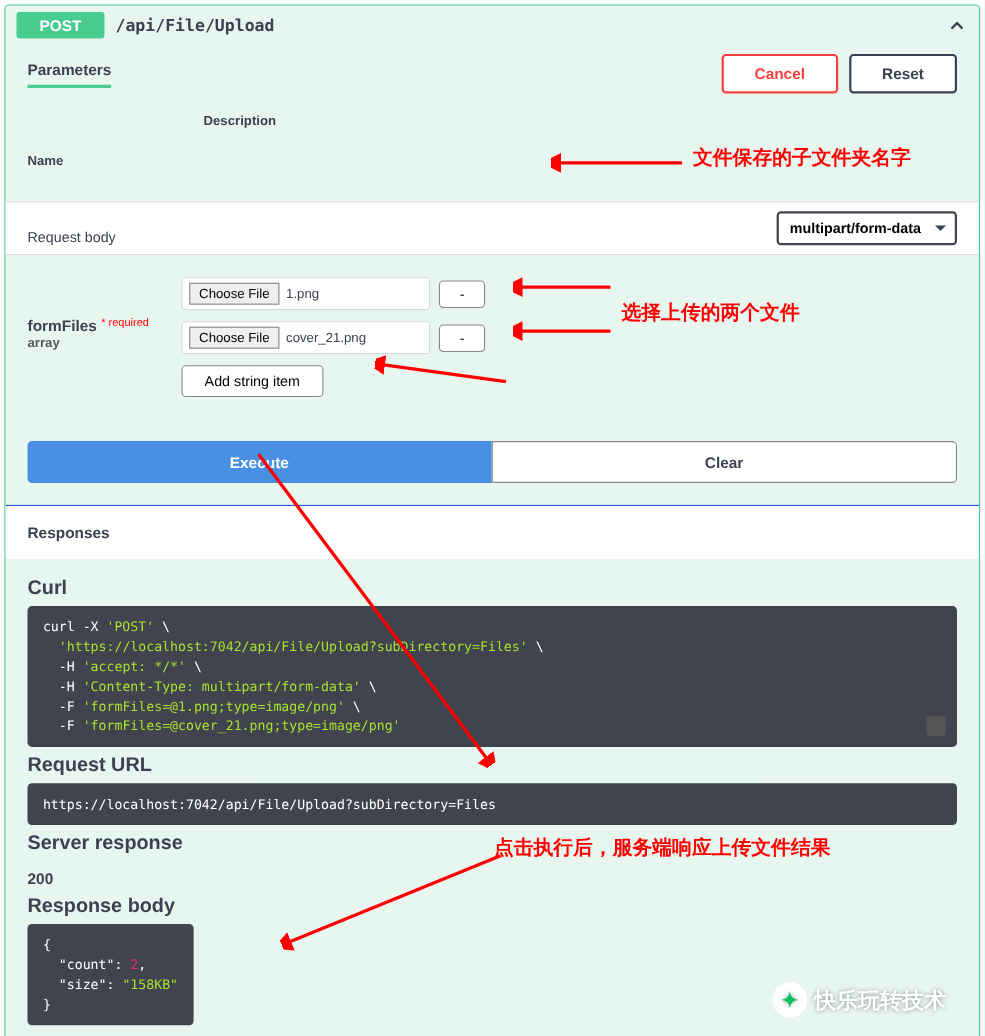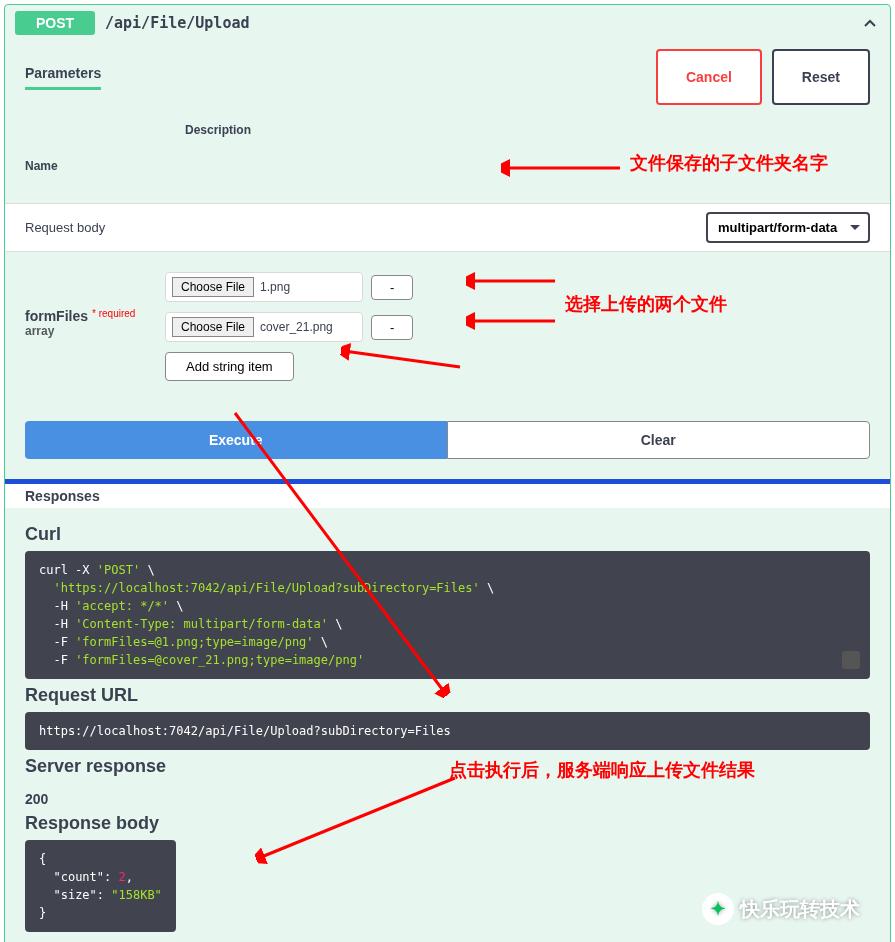--- a/index.html
+++ b/index.html
@@ -5,57 +5,57 @@
 * { box-sizing: border-box; margin: 0; padding: 0; }
 body { font-family: -apple-system, BlinkMacSystemFont, "Segoe UI", sans-serif; font-size: 14px; background: #fff; color: #3b4151; width: 895px; }
 .container { border: 1px solid #49cc90; border-radius: 4px; margin: 4px; overflow: hidden; background: #e8f6f0; }
 .header-bar { display: flex; align-items: center; padding: 6px 10px; cursor: pointer; }
 .method-badge { background: #49cc90; color: #fff; font-weight: 700; padding: 4px 18px; border-radius: 3px; font-size: 14px; text-align: center; min-width: 80px; }
 .path { font-family: monospace; font-size: 15px; margin-left: 10px; font-weight: 600; color: #3b4151; flex: 1; }
 .chevron { width: 20px; height: 20px; color: #3b4151; }
 .params-header { display: flex; align-items: center; justify-content: space-between; padding: 8px 20px; }
 .params-title { font-size: 14px; font-weight: 700; color: #3b4151; border-bottom: 3px solid #49cc90; padding-bottom: 6px; }
 .btn-group { display: flex; gap: 10px; }
-.btn { border: 2px solid #888; background: #fff; padding: 18px 28px; border-radius: 4px; font-size: 14px; cursor: pointer; font-weight: 600; }
+.btn { border: 2px solid #888; background: #fff; padding: 8px 28px; border-radius: 4px; font-size: 14px; cursor: pointer; font-weight: 600; }
 .btn-cancel { border-color: #f93e3e; color: #f93e3e; }
 .btn-reset { border-color: #3b4151; color: #3b4151; }
 
 .param-table { width: 100%; padding: 0 20px 20px; }
 .param-head { display: flex; font-size: 12px; font-weight: 700; color: #3b4151; padding: 10px 0; }
 .param-name-col { width: 160px; margin-top: 36px; }
 .param-desc-col { flex: 1; }
 .param-row { display: flex; align-items: flex-start; padding: 6px 0; }
 .param-name { font-weight: 700; font-size: 14px; }
 .required { color: #f00; font-size: 10px; font-weight: 400; vertical-align: top; padding-left: 4px; }
 .param-type { font-size: 12px; color: #55595e; font-weight: 600; }
 .param-in { font-size: 12px; font-style: italic; color: #888; }
 .text-input { border: 1px solid #d9d9d9; border-radius: 4px; padding: 8px 10px; width: 300px; font-size: 13px; background: #fff; }
 
 .anno-text { color: #f00; font-size: 18px; font-weight: 600; position: absolute; white-space: nowrap; }
 .rel { position: relative; }
 
-.req-body-bar { display: flex; align-items: center; justify-content: space-between; padding: 8px 20px; background: #fff; border-top: 1px solid #ddd; border-bottom: 1px solid #ddd; }
+.req-body-bar { display: flex; align-items: flex-end; justify-content: space-between; padding: 8px 20px; background: #fff; border-top: 1px solid #ddd; border-bottom: 1px solid #ddd; }
 .req-body-title { font-size: 13px; color: #3b4151; }
 .content-type-select { border: 2px solid #41444e; border-radius: 4px; padding: 6px 30px 6px 10px; font-size: 13px; font-weight: 700; background: #fff; appearance: none; position: relative; }
 .select-wrap { position: relative; }
 .select-wrap::after { content: ""; position: absolute; right: 10px; top: 50%; transform: translateY(-30%); border: 5px solid transparent; border-top-color: #3b4151; pointer-events: none; }
 
 .body-section { padding: 20px 20px 40px; display: flex; }
 .file-row { display: flex; align-items: center; gap: 8px; margin-bottom: 10px; }
-.file-input-wrap { display: flex; align-items: center; border: 1px solid #d9d9d9; border-radius: 4px; background: #fff; padding: 4px 6px; width: 198px; }
+.file-input-wrap { display: flex; align-items: center; border: 1px solid #d9d9d9; border-radius: 4px; background: #fff; padding: 4px 6px; width: 226px; }
 .choose-btn { border: 1px solid #888; background: #efefef; padding: 2px 8px; font-size: 12px; cursor: pointer; }
 .file-name { font-size: 12px; margin-left: 6px; color: #3b4151; }
 .remove-btn { border: 1px solid #888; background: #fff; border-radius: 4px; padding: 4px 18px; font-size: 13px; cursor: pointer; }
 .add-btn { border: 1px solid #888; background: #fff; border-radius: 4px; padding: 6px 20px; font-size: 13px; cursor: pointer; }
 
 .exec-bar { display: flex; padding: 0 20px 20px; gap: 0; }
 .exec-btn { flex: 1; background: #4990e2; color: #fff; border: none; padding: 10px; font-size: 14px; font-weight: 700; cursor: pointer; border-radius: 4px 0 0 4px; }
 .clear-btn { flex: 1; background: #fff; color: #3b4151; border: 1px solid #888; padding: 10px; font-size: 14px; font-weight: 600; cursor: pointer; border-radius: 0 4px 4px 0; }
 
-.responses-title { font-weight: 700; padding: 4px 20px; background: #fff; border-top: 5px solid #1d4ed8; }
+.responses-title { font-weight: 700; padding: 16px 20px; background: #fff; border-top: 1px solid #1d4ed8; }
 .resp-section { padding: 10px 20px; }
 .subhead { font-size: 18px; font-weight: 600; color: #3b4151; margin: 6px 0; }
 .code-block { background: #41444e; color: #fff; border-radius: 4px; padding: 10px 14px; font-family: monospace; font-size: 12px; line-height: 1.5; white-space: pre; position: relative; overflow-x: auto; }
 .code-block .g { color: #a6e22e; }
 .copy-icon { position: absolute; right: 10px; bottom: 10px; width: 18px; height: 18px; background: #555; border-radius: 3px; cursor: pointer; }
 
 .resp-row { display: flex; align-items: flex-start; padding: 8px 0; flex-direction: column; }
 .resp-code-col { width: 75px; font-size: 14px; font-weight: 600; }
 .resp-details-col { flex: 1; }
 

